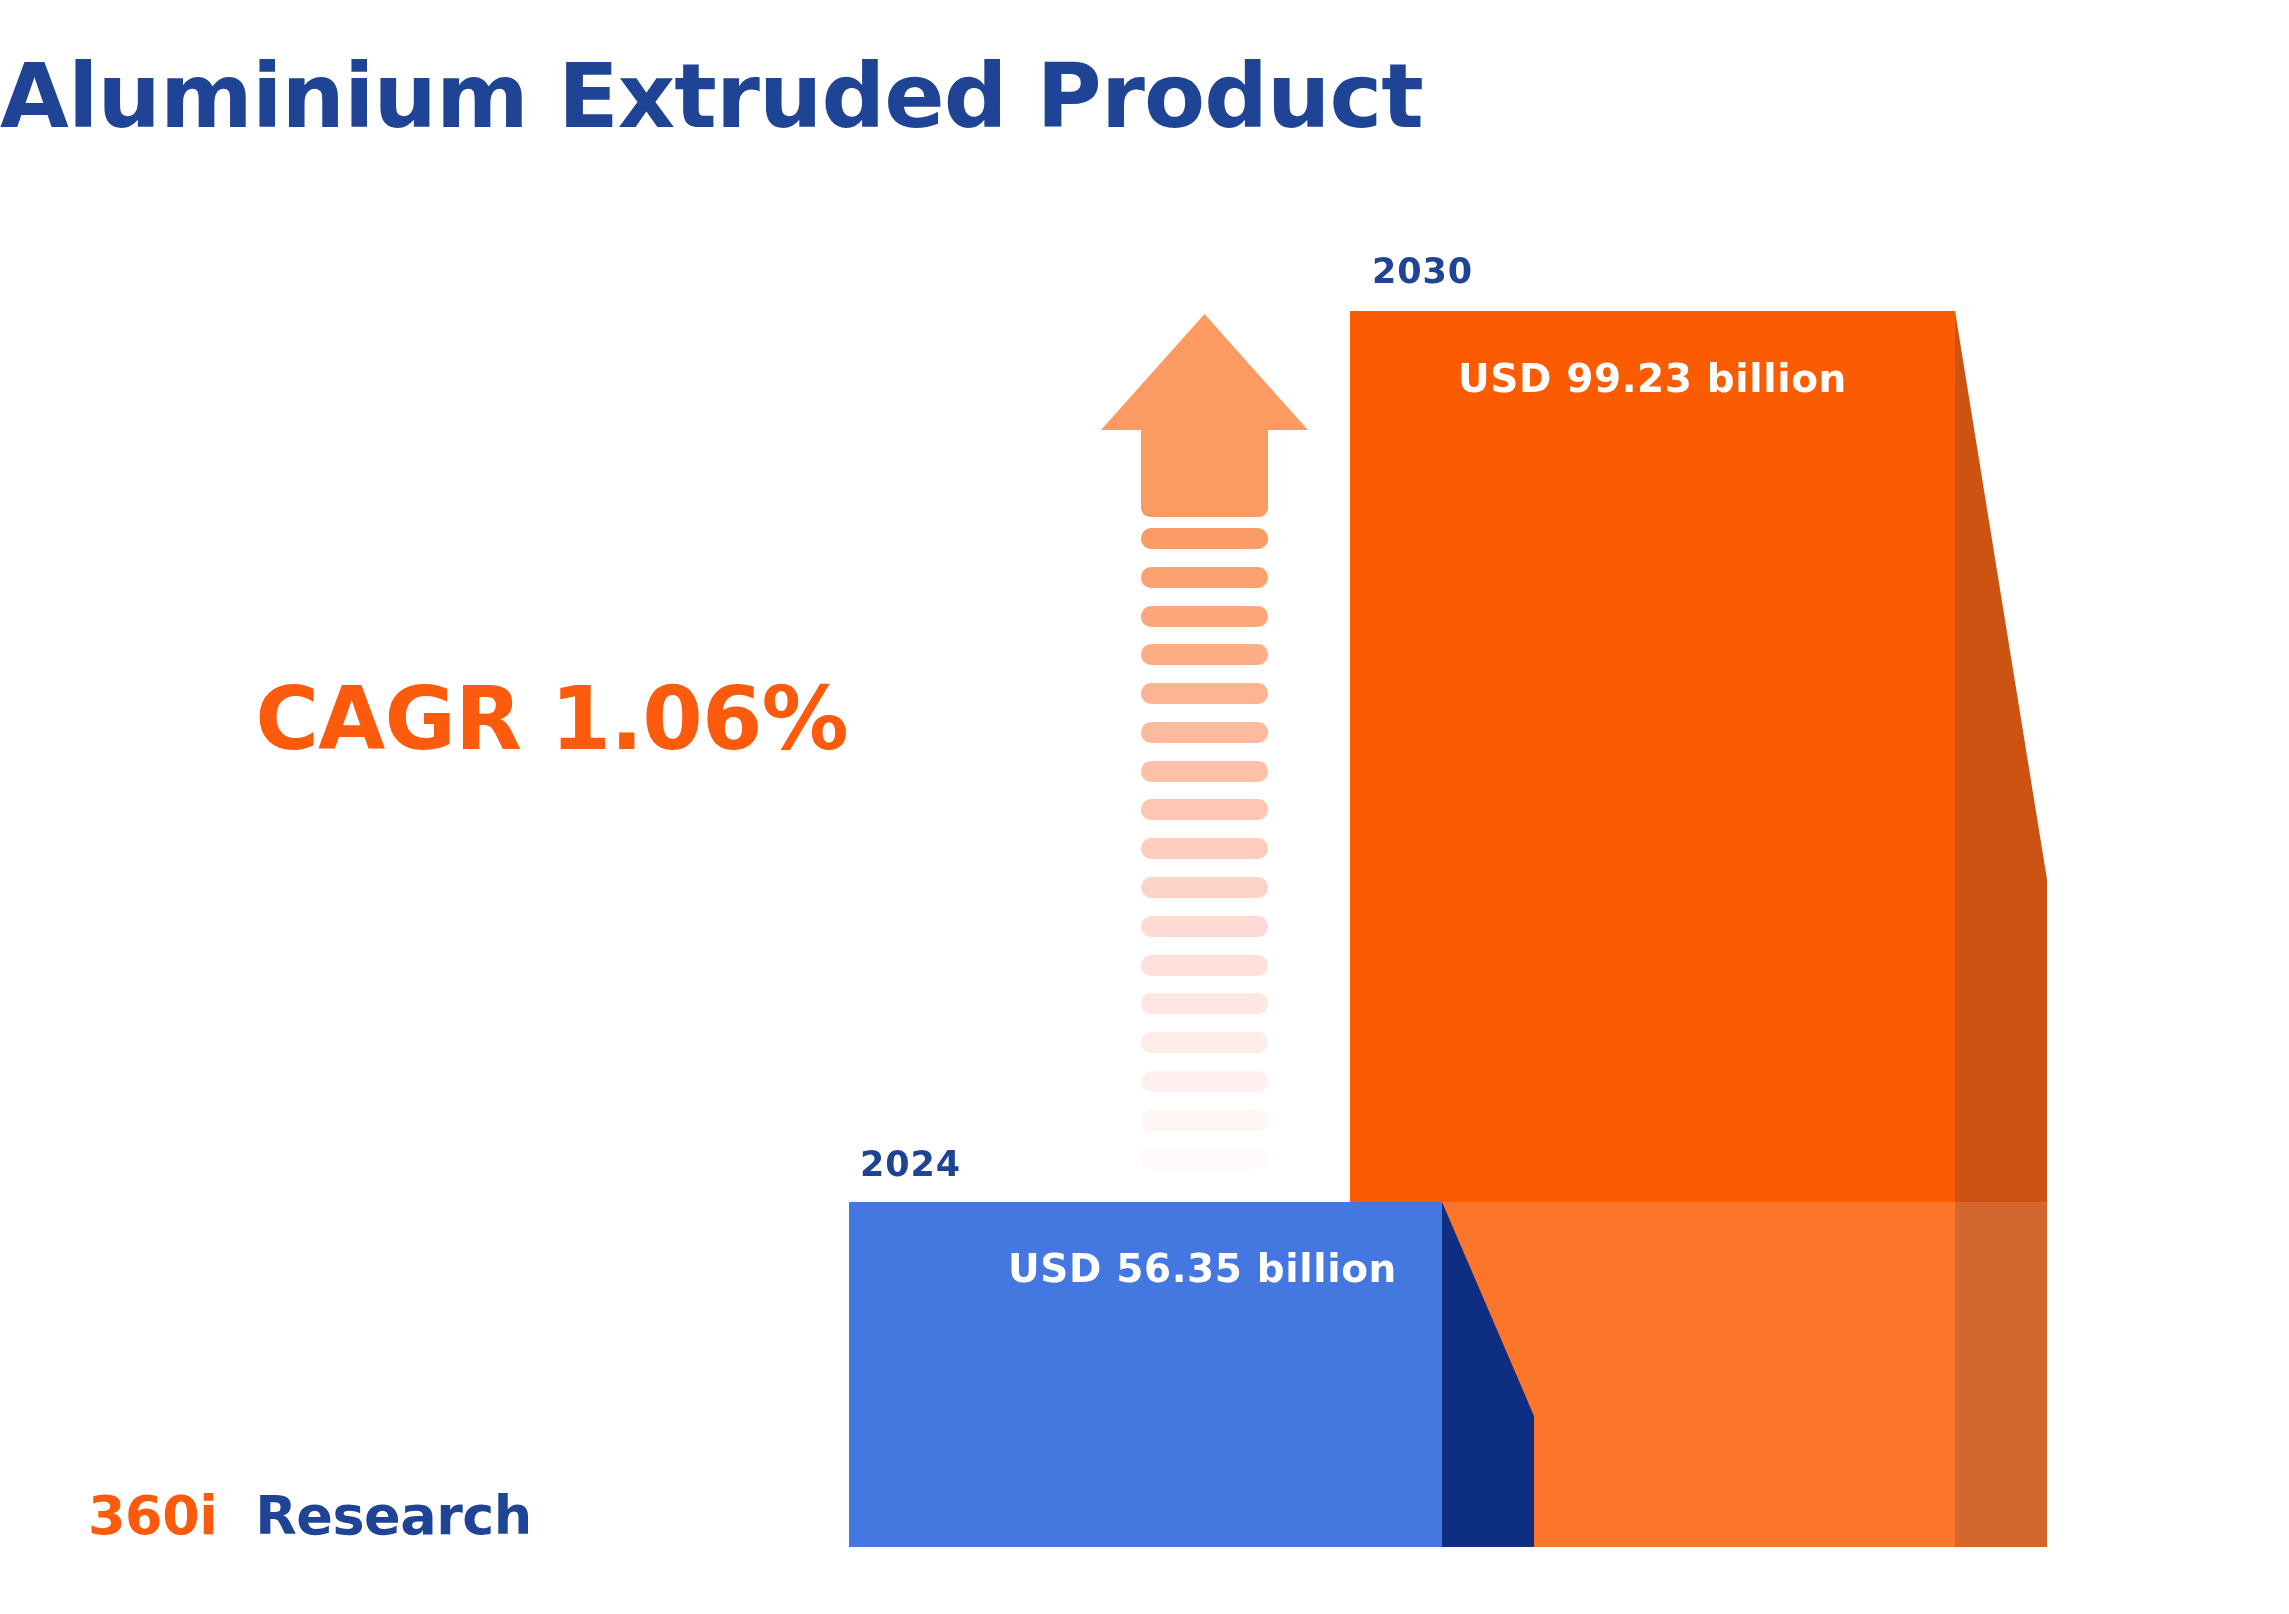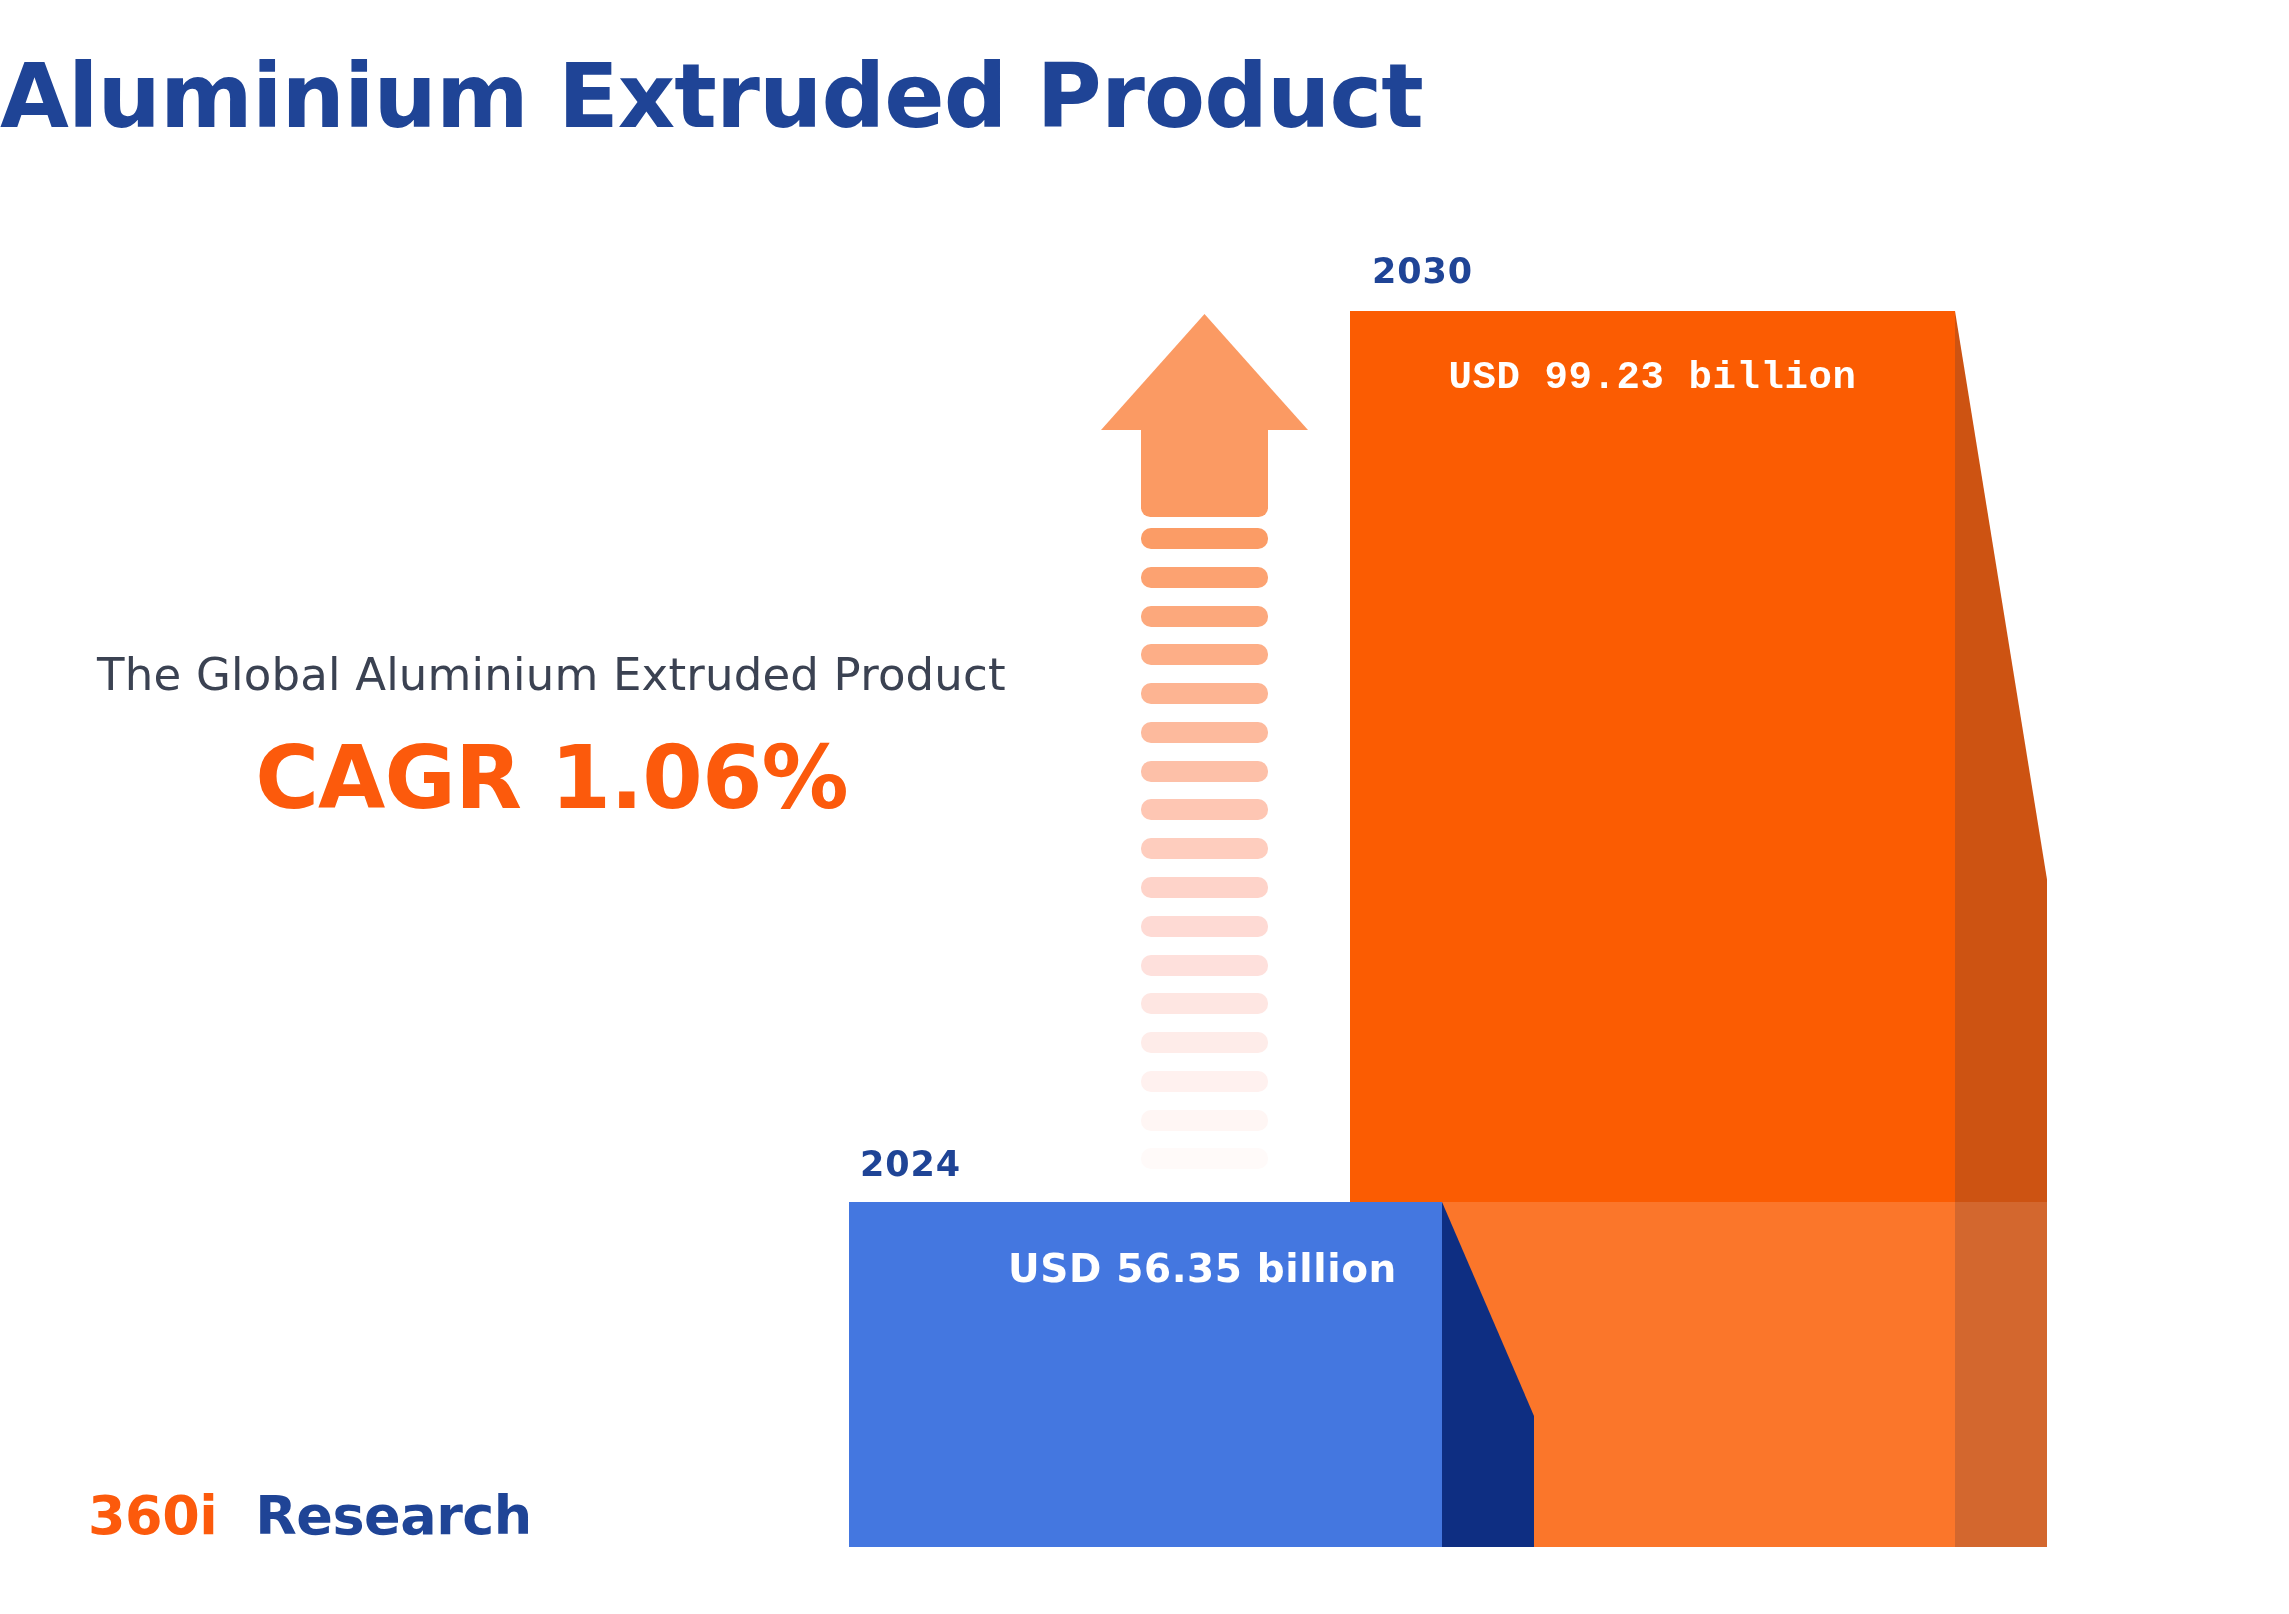--- a/index.html
+++ b/index.html
@@ -80,21 +80,21 @@
   #bar-2022-side{
     position:absolute;left:593px;top:0;width:92px;height:345px;
     background:#0e2e82;
     clip-path:polygon(0% 0%,100% 62%,100% 100%,0% 100%);
   }
 
   .bar-value{
     position:absolute;color:#ffffff;font-size:39px;font-weight:bold;
     letter-spacing:0.6px;white-space:nowrap;
   }
-  #bar-2030-value{left:1350px;top:356px;width:605px;text-align:center;font-family:Liberation Mono, monospace;}
+  #bar-2030-value{left:1350px;top:356px;width:605px;text-align:center;}
   #bar-2022-value{left:849px;top:1246px;width:707px;text-align:center;}
 
   .bar-year{
     position:absolute;color:#1f4496;font-size:35px;font-weight:bold;
     letter-spacing:0.9px;white-space:nowrap;
   }
   #bar-2030-year{left:1372px;top:251px;text-align:right;}
   #bar-2022-year{left:860px;top:1144px;}
 
   
@@ -106,21 +106,20 @@
   #brand-logo .lg-blue{color:#1f4496;margin-left:38px;}
 </style>
 </head>
 <body>
 
 <div class="stage">
 
   <div id="page-title">Aluminium Extruded Product</div>
 
   <div id="narrative">
-    <div class="narr-line">The Global Aluminium Extruded Product</div>
     <div id="cagr">CAGR 1.06%</div>
   </div>
 
   <div id="growth-arrow">
     <div id="arrow-head"></div>
     <div id="arrow-shaft"></div>
     <div id="arrow-stripes">
         <div class="arrow-stripe" style="top: 214px; background: rgb(251, 156, 102);"></div>
         <div class="arrow-stripe" style="top: 253px; background: rgb(252, 162, 113);"></div>
         <div class="arrow-stripe" style="top: 292px; background: rgb(252, 168, 124);"></div>

